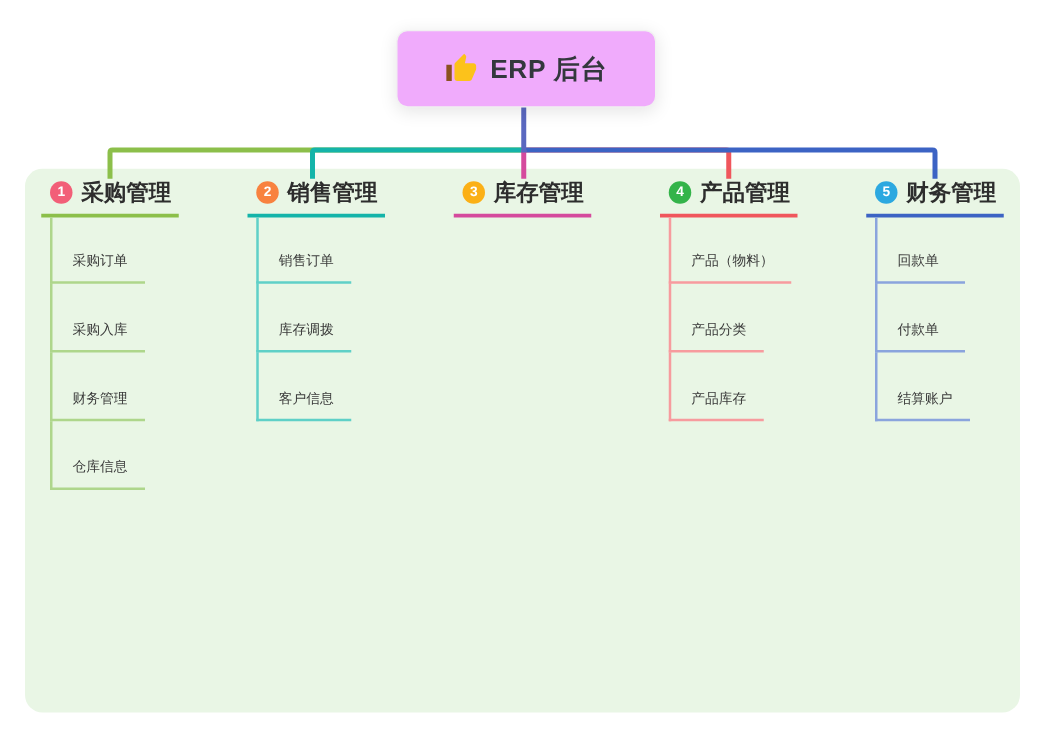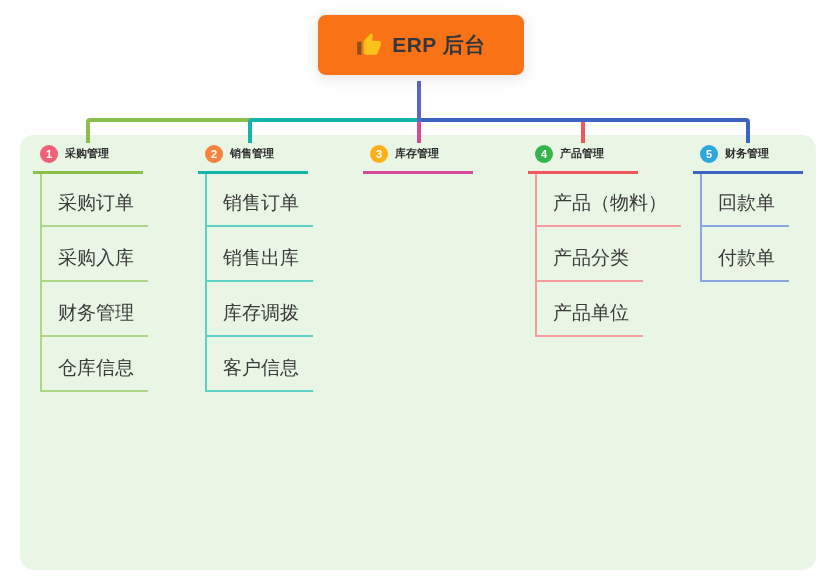--- a/index.html
+++ b/index.html
@@ -1,34 +1,34 @@
 <!DOCTYPE html>
 <html><head>
 <meta charset="utf-8">
 <style>
   html,body{margin:0;padding:0;background:#ffffff;}
   .page{position:relative;width:839px;height:588px;background:#ffffff;overflow:hidden;
         font-family:"Liberation Sans","DejaVu Sans",sans-serif;}
   .panel{position:absolute;left:20px;top:135px;width:796px;height:435px;border-radius:14px;z-index:1;}
   .connectors{position:absolute;left:0;top:0;width:839px;height:588px;z-index:2;pointer-events:none;}
-  .root-node{position:absolute;left:317px;top:14px;width:206px;height:60px;background:#f97316;
+  .root-node{position:absolute;left:317px;top:24px;width:206px;height:60px;background:#f0abfc;
              border:1px solid #f1f1f1;border-radius:9px;box-shadow:0 3px 14px rgba(0,0,0,.10);
              display:flex;align-items:center;justify-content:center;gap:10px;z-index:3;}
   .root-label{font-size:21px;font-weight:700;color:#33373d;letter-spacing:.5px;}
   .root-icon{width:26px;height:26px;flex:0 0 auto;}
   .branch-col{position:absolute;top:136px;width:110px;z-index:3;}
   .title-row{display:flex;align-items:center;height:38px;padding-left:7px;box-sizing:border-box;
              border-bottom:3px solid var(--c);}
   .badge{width:18px;height:18px;border-radius:50%;background:var(--bc);color:#fff;font-size:11px;
          font-weight:700;display:flex;align-items:center;justify-content:center;flex:0 0 auto;}
-  .title-label{margin-left:7px;font-size:11px;font-weight:600;color:#2d2d2d;white-space:nowrap;}
+  .title-label{margin-left:7px;font-size:18px;font-weight:600;color:#2d2d2d;white-space:nowrap;}
   .items{margin-left:7px;}
   .item{height:55px;box-sizing:border-box;border-left:2px solid var(--lc);border-bottom:2px solid var(--lc);
         display:flex;align-items:flex-end;padding:0 14px 9px 16px;width:max-content;min-width:72px;
-        font-size:19px;color:#3a3a3a;white-space:nowrap;}
+        font-size:11px;color:#3a3a3a;white-space:nowrap;}
   .item:first-child{height:53px;}
 </style>
 </head>
 <body>
 
 <div class="page">
 
   <div class="panel" id="panel" style="background: rgb(233, 246, 229);"></div>
 
   <svg class="connectors" id="connectors">
@@ -61,49 +61,49 @@
     </div>
   </div>
 
   <div class="branch-col" style="left: 198px; --c: #14b4a9; --lc: #5fd0c7; --bc: #f8823f;">
     <div class="title-row">
       <span class="badge">2</span>
       <span class="title-label">销售管理</span>
     </div>
     <div class="items">
       <div class="item">销售订单</div>
-      <div class="item">销售出库</div>
       <div class="item">库存调拨</div>
       <div class="item">客户信息</div>
     </div>
   </div>
 
   <div class="branch-col" style="left: 363px; --c: #d54a9d; --lc: #ee8ac4; --bc: #fbb016;">
     <div class="title-row">
       <span class="badge">3</span>
       <span class="title-label">库存管理</span>
     </div>
   </div>
 
   <div class="branch-col" style="left: 528px; --c: #f0565c; --lc: #f79b9e; --bc: #34b44a;">
     <div class="title-row">
       <span class="badge">4</span>
       <span class="title-label">产品管理</span>
     </div>
     <div class="items">
       <div class="item">产品（物料）</div>
       <div class="item">产品分类</div>
-      <div class="item">产品单位</div>
+      <div class="item">产品库存</div>
     </div>
   </div>
 
   <div class="branch-col" style="left: 693px; --c: #3c63c4; --lc: #8aa4dd; --bc: #2ca8e0;">
     <div class="title-row">
       <span class="badge">5</span>
       <span class="title-label">财务管理</span>
     </div>
     <div class="items">
       <div class="item">回款单</div>
       <div class="item">付款单</div>
+      <div class="item">结算账户</div>
     </div>
   </div>
 
 </div>
 
 </body></html>

